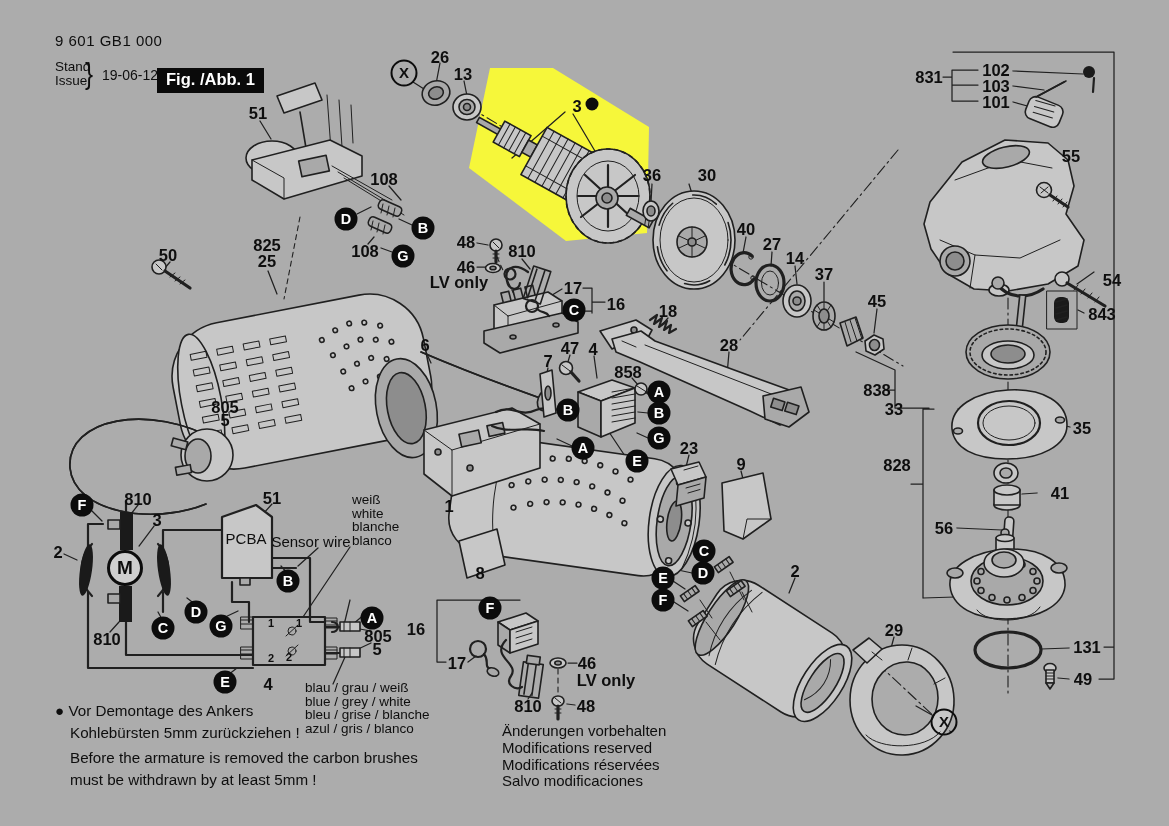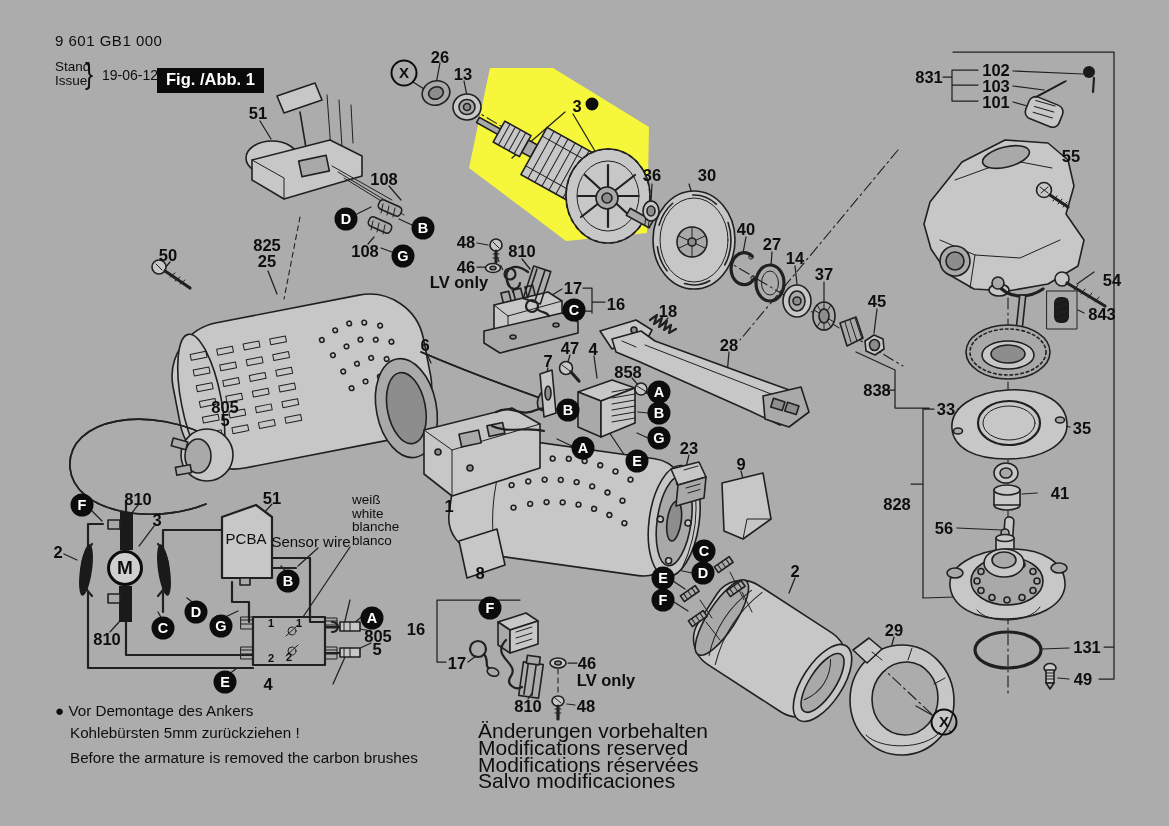--- a/index.html
+++ b/index.html
@@ -31,21 +31,21 @@
   .hdr-brace{left:84px;top:57px;font-size:30px;font-weight:normal;transform:scaleX(.8);}
   .hdr-date{left:102px;top:67px;font-size:14px;}
   .figbox{left:157px;top:68px;background:#0a0a0a;color:#fff;font-weight:bold;font-size:16.5px;
       padding:2px 9px 4px 9px;}
   .wires{font-size:13.5px;line-height:13.7px;}
   .wc-white{left:352px;top:493px;}
   .wc-brown{left:352px;top:551px;}
   .wc-blue{left:305px;top:681px;}
   .warn{left:55px;top:700px;font-size:15.2px;line-height:22px;}
   .warn .ind{padding-left:15px;}
-  .mods{left:478px;top:723px;font-size:21px;line-height:16.8px;}
+  .mods{left:502px;top:723px;font-size:15px;line-height:16.8px;}
 </style>
 </head>
 <body>
 
 <div id="stage">
 
 <svg width="1169" height="826" viewBox="0 0 1169 826">
 
   <polygon class="hl" points="490,68 553,68 649,127 647,233 566,241 469,168"></polygon>
 
@@ -473,23 +473,23 @@
       <div class="lb k-num" style="left: 824px; top: 274px;">37</div>
       <div class="lb k-num" style="left: 877px; top: 301px;">45</div>
       <div class="lb k-num" style="left: 929px; top: 77px;">831</div>
       <div class="lb k-num" style="left: 996px; top: 70px;">102</div>
       <div class="lb k-num" style="left: 996px; top: 86px;">103</div>
       <div class="lb k-num" style="left: 996px; top: 102px;">101</div>
       <div class="lb k-num" style="left: 1071px; top: 156px;">55</div>
       <div class="lb k-num" style="left: 1096px; top: 280px; margin-left: 16px;">54</div>
       <div class="lb k-num" style="left: 1102px; top: 314px;">843</div>
       <div class="lb k-num" style="left: 877px; top: 390px;">838</div>
-      <div class="lb k-num" style="left: 946px; top: 409px; text-align: right;">33</div>
+      <div class="lb k-num" style="left: 894px; top: 409px; text-align: right;">33</div>
       <div class="lb k-num" style="left: 1082px; top: 428px;">35</div>
-      <div class="lb k-num" style="left: 897px; top: 504px;">828</div>
+      <div class="lb k-num" style="left: 897px; top: 465px;">828</div>
       <div class="lb k-num" style="left: 1048px; top: 493px; margin-left: 12px;">41</div>
       <div class="lb k-num" style="left: 944px; top: 528px;">56</div>
       <div class="lb k-num" style="left: 795px; top: 571px;">2</div>
       <div class="lb k-num" style="left: 1087px; top: 647px;">131</div>
       <div class="lb k-num" style="left: 1083px; top: 679px;">49</div>
       <div class="lb k-num" style="left: 894px; top: 630px;">29</div>
       <div class="lb k-xcircle" style="left: 944px; top: 722px;">X</div>
       <div class="lb k-num" style="left: 258px; top: 113px;">51</div>
       <div class="lb k-num" style="left: 384px; top: 179px;">108</div>
       <div class="lb k-circle" style="left: 346px; top: 219px;">D</div>
@@ -568,25 +568,32 @@
 <div class="abs hdr-brace">}</div>
 <div class="abs hdr-date">19-06-12</div>
 <div class="abs figbox">Fig. /Abb. 1</div>
 
 <div class="abs wires wc-white">
   <div>weiß</div>
       <div>white</div>
   <div>blanche</div>
       <div>blanco</div>
 </div>
+<div class="abs wires wc-blue">
+  <div>blau / grau / weiß</div>
+      <div>blue / grey  / white</div>
+  <div>bleu / grise / blanche</div>
+      <div>azul / gris   / blanco</div>
+</div>
 
 <div class="abs warn">
   <div><span>●</span> <span>Vor Demontage des Ankers</span></div>
   <div class="ind">Kohlebürsten 5mm zurückziehen !</div>
   <div class="ind" style="margin-top:3px">Before the armature is removed the carbon brushes</div>
+  <div class="ind">must be withdrawn by at least 5mm !</div>
 </div>
 
 <div class="abs mods">
   <div>Änderungen vorbehalten</div>
   <div>Modifications reserved</div>
   <div>Modifications réservées</div>
   <div>Salvo modificaciones</div>
 </div>
 
 </div>

